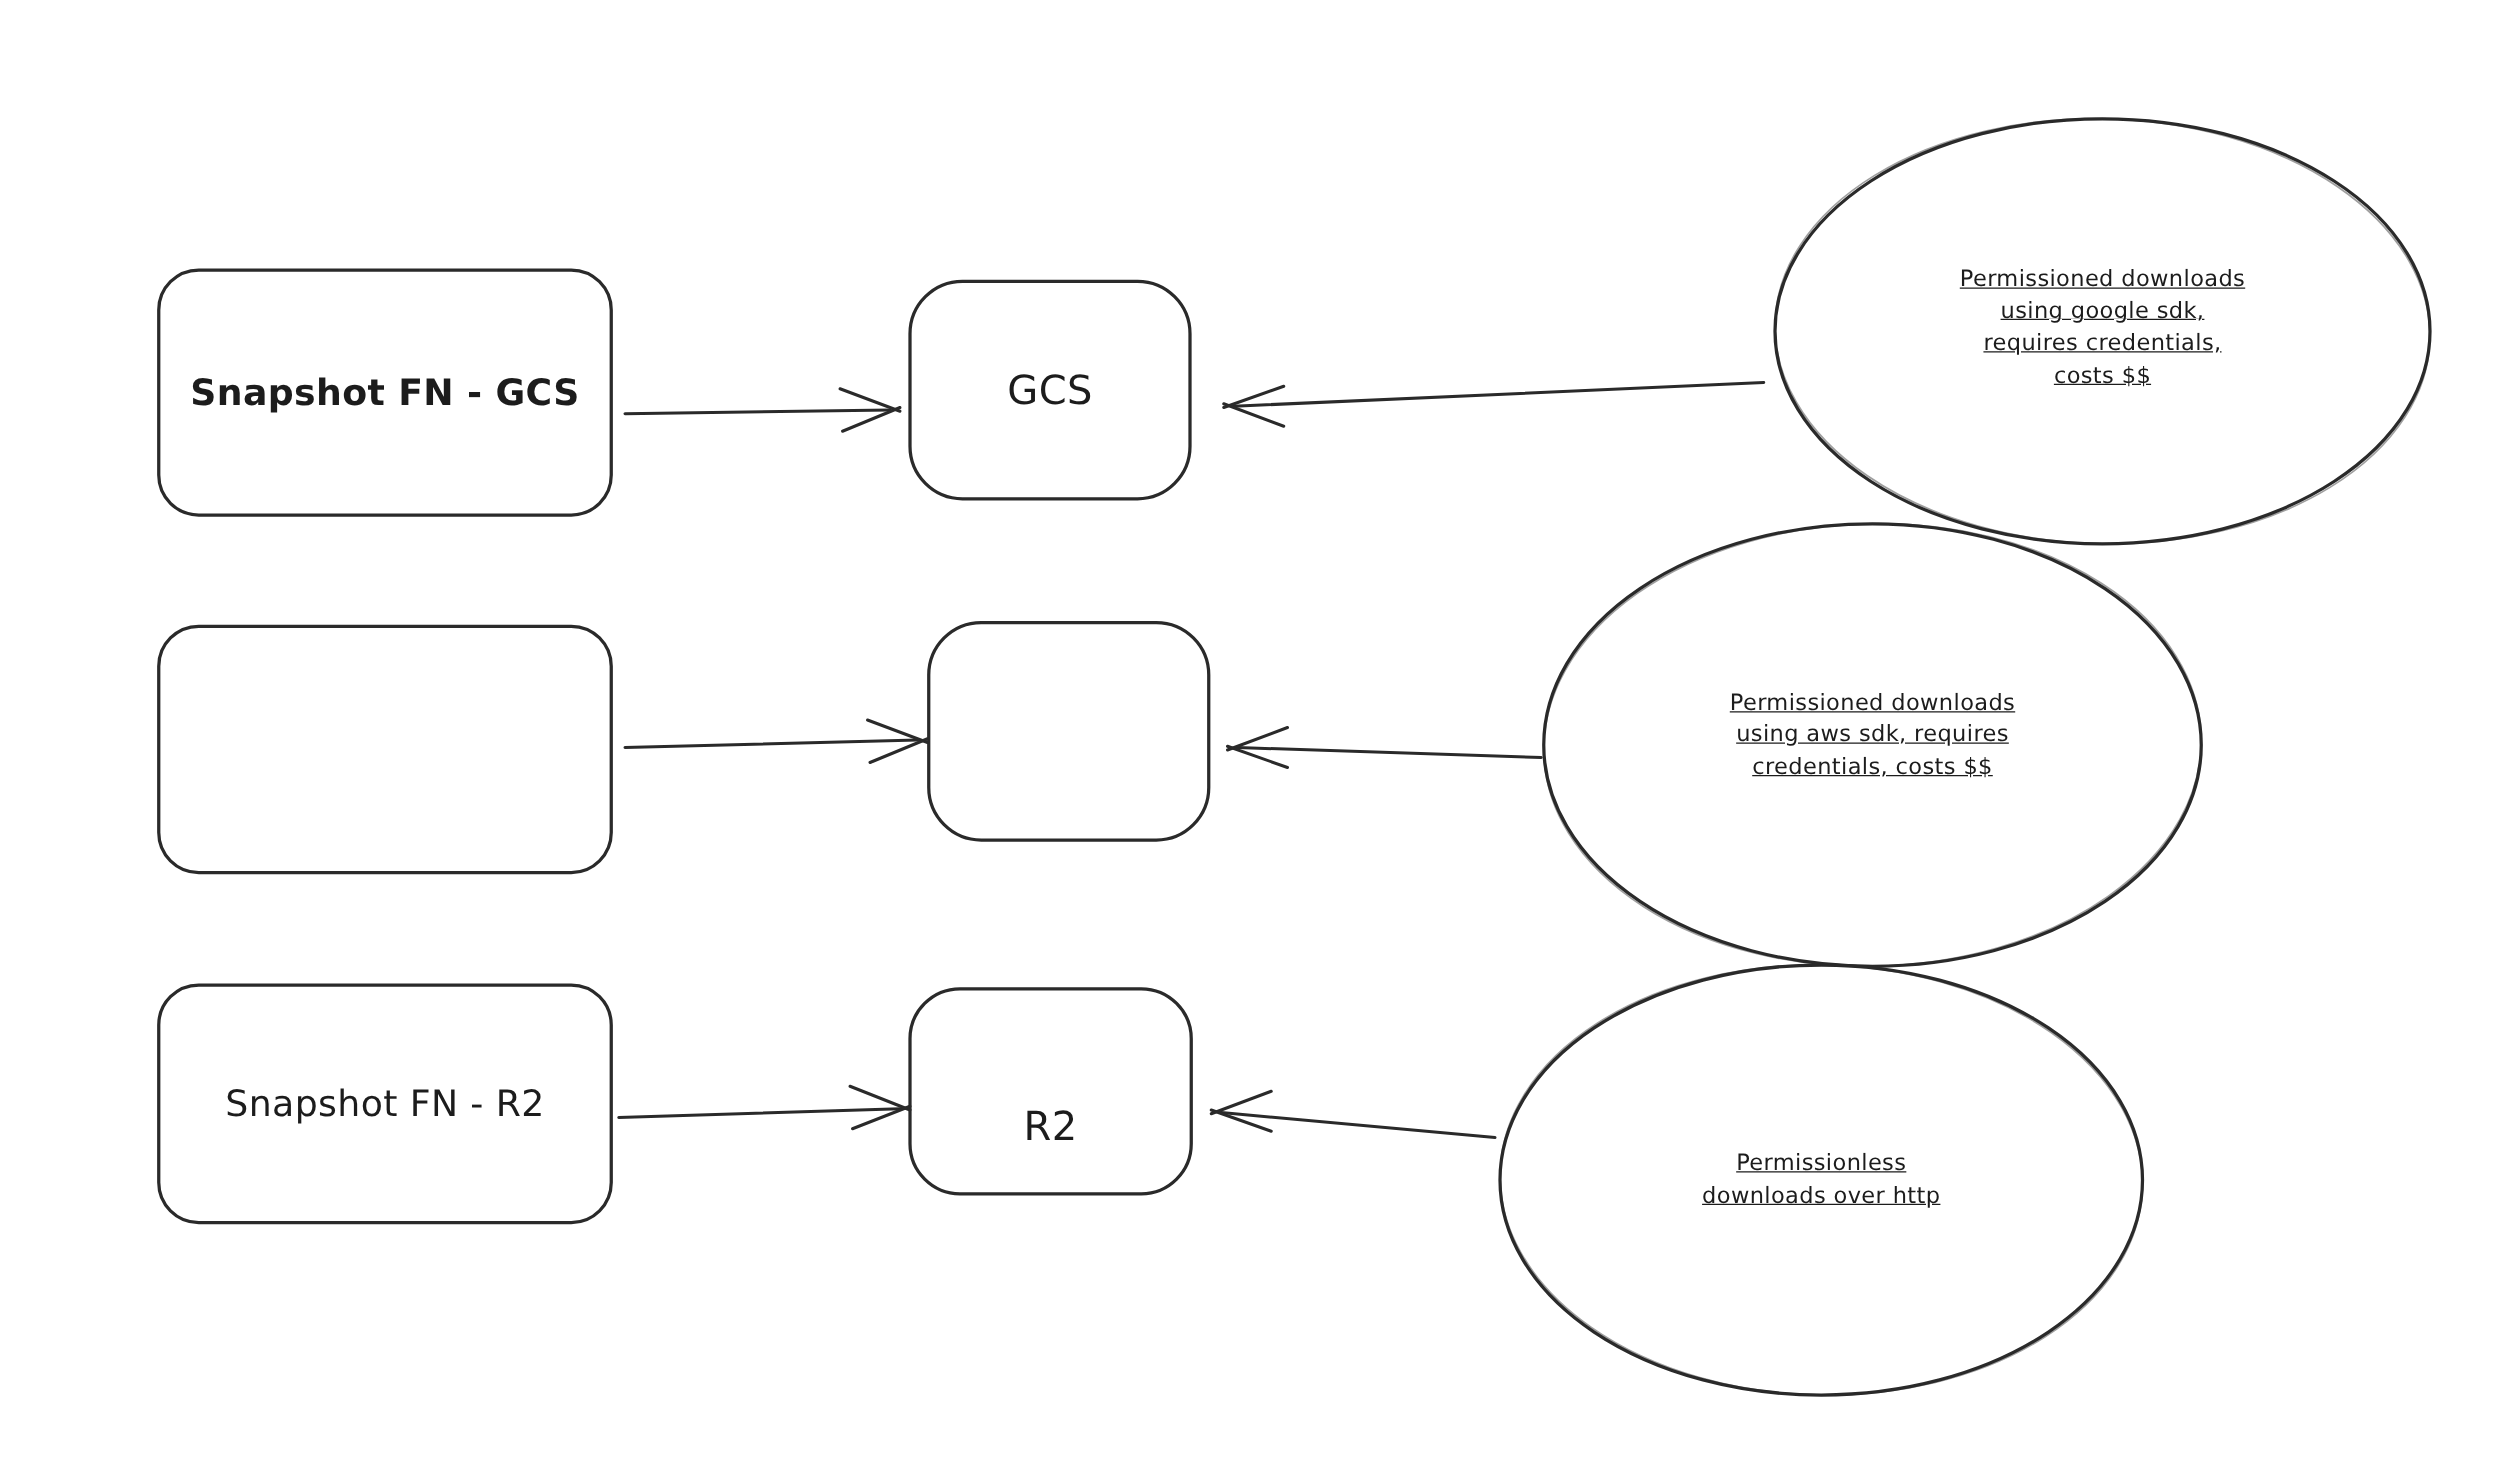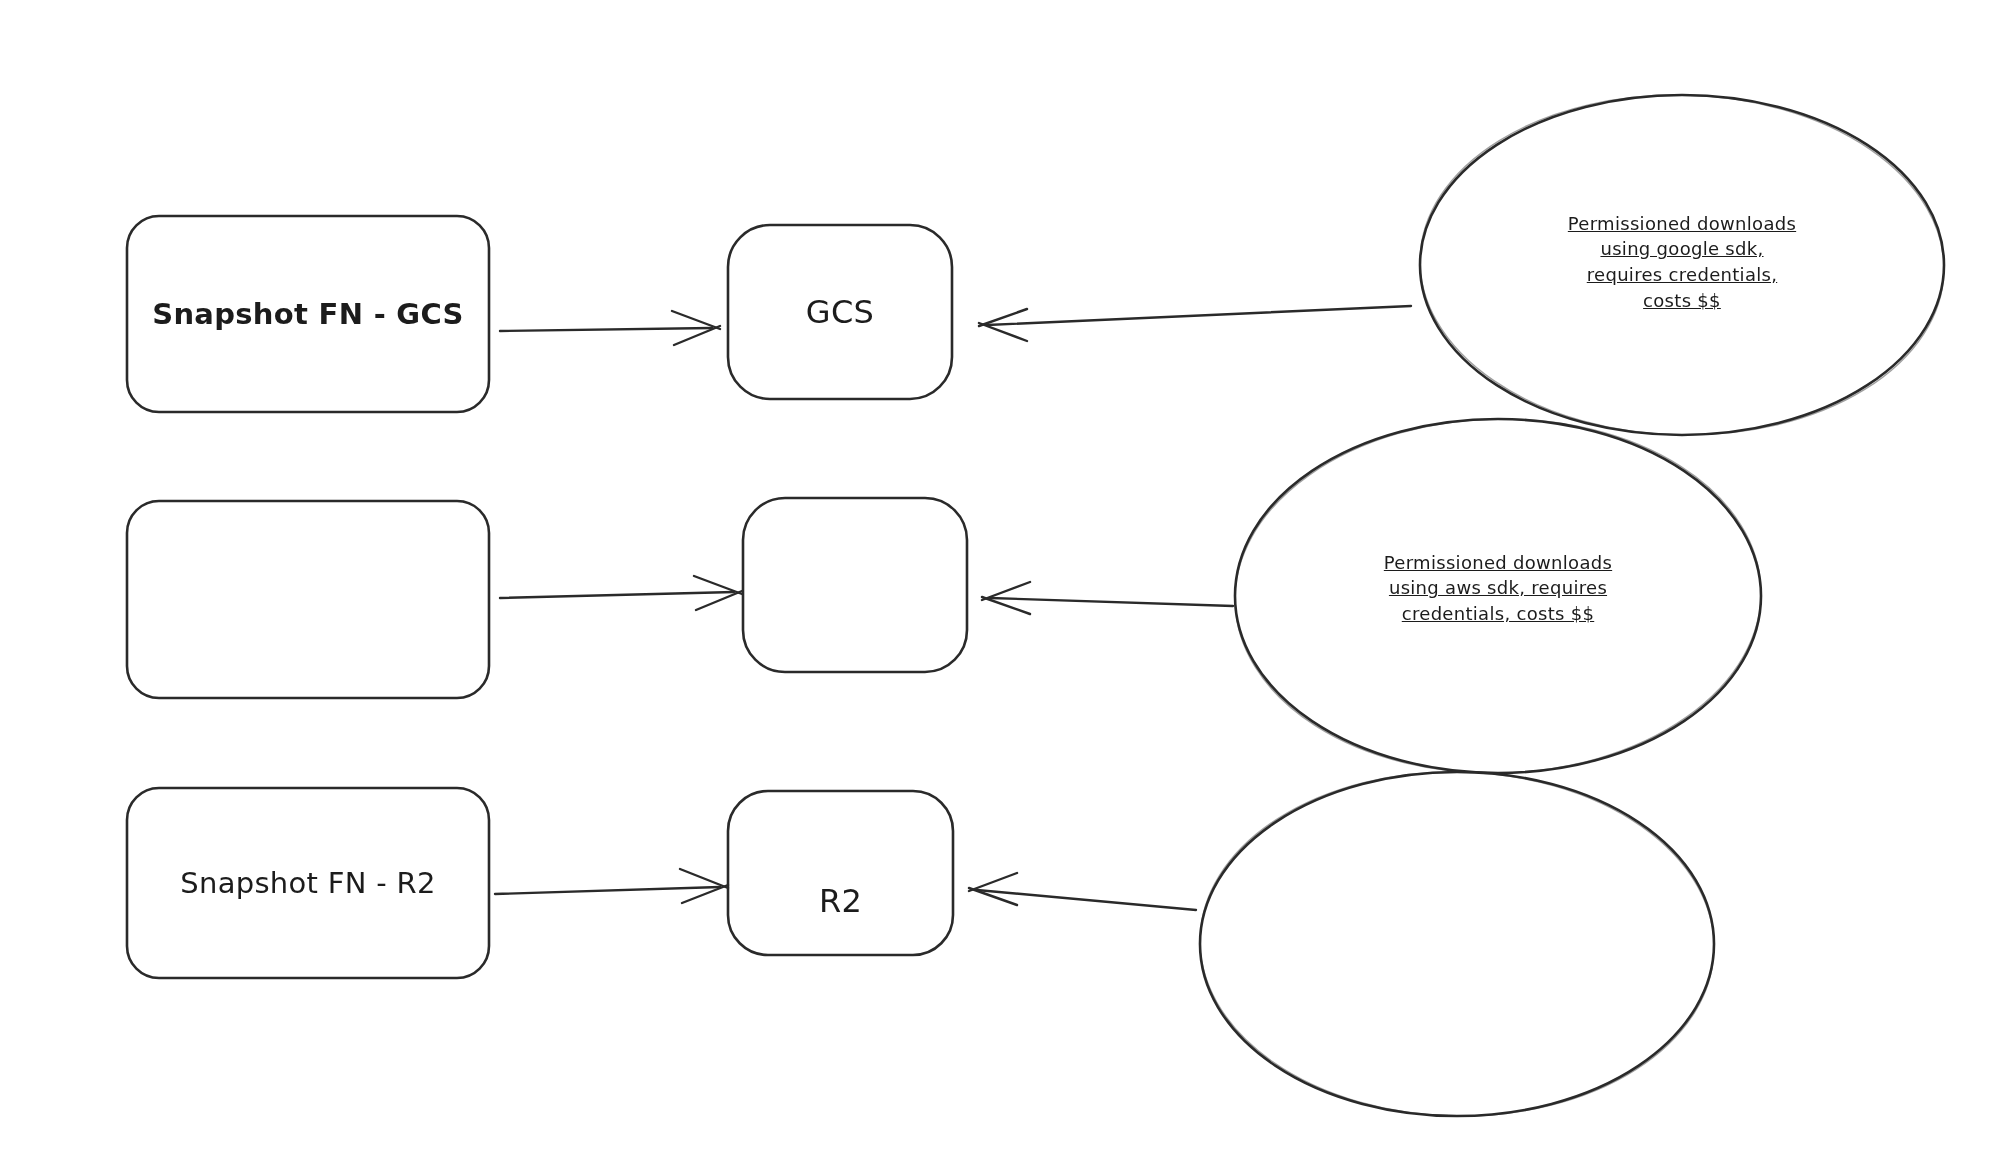--- a/index.html
+++ b/index.html
@@ -116,14 +116,16 @@
 using google sdk,
 requires credentials,
 costs $$</div>
 
   <div class="label note-label" style="left:1288px; top:478px; width:420px; height:220px;">Permissioned downloads
 using aws sdk, requires
 credentials, costs $$</div>
 
   <div class="label src-label" style="left:127px; top:788px; width:362px; height:190px;border-radius:23px;">Snapshot FN - R2</div>
   <div class="label tgt-label" style="left:728px; top:791px; width:225px; height:164px;margin-top:28px;">R2</div>
+  <div class="label note-label" style="left:1247px; top:834px; width:420px; height:220px;">Permissionless
+downloads over http</div>
 
 </div>
 
 </body></html>

